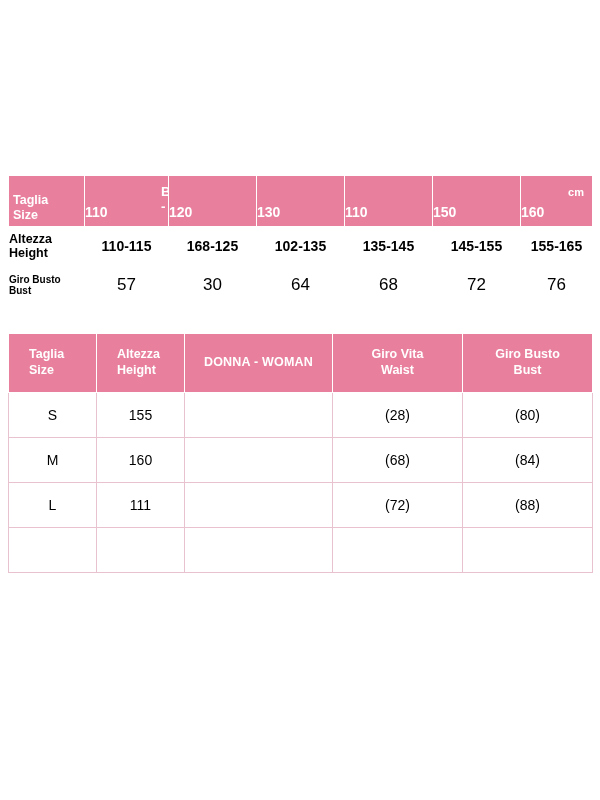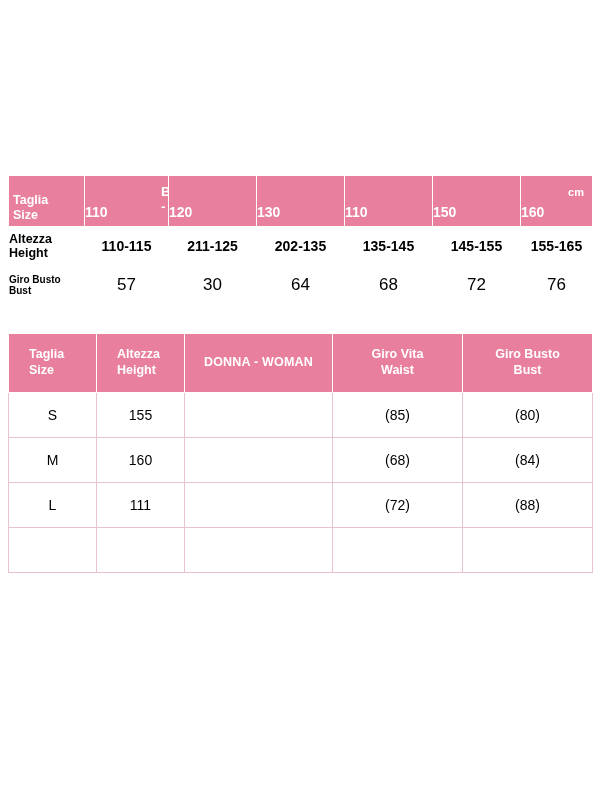--- a/index.html
+++ b/index.html
@@ -185,22 +185,22 @@
           <div class="sizelabel">160</div>
         </td>
       </tr>
 
       <tr>
         <td class="child-row-label">
           <div>Altezza</div>
           <div>Height</div>
         </td>
         <td class="child-cell">110-115</td>
-        <td class="child-cell">211-125</td>
-        <td class="child-cell">202-135</td>
+        <td class="child-cell">168-125</td>
+        <td class="child-cell">102-135</td>
         <td class="child-cell">135-145</td>
         <td class="child-cell">145-155</td>
         <td class="child-cell">155-165</td>
       </tr>
 
       <tr>
         <td class="child-row-label small">
           <div>Giro Busto</div>
           <div>Bust</div>
         </td>
@@ -240,21 +240,21 @@
         <td class="woman-head">
           <div>Giro Busto</div>
           <div>Bust</div>
         </td>
       </tr>
 
       <tr>
         <td class="woman-cell">S</td>
         <td class="woman-cell">155</td>
         <td class="woman-cell"></td>
-        <td class="woman-cell">(85)</td>
+        <td class="woman-cell">(28)</td>
         <td class="woman-cell">(80)</td>
       </tr>
       <tr>
         <td class="woman-cell">M</td>
         <td class="woman-cell">160</td>
         <td class="woman-cell"></td>
         <td class="woman-cell">(68)</td>
         <td class="woman-cell">(84)</td>
       </tr>
       <tr>

